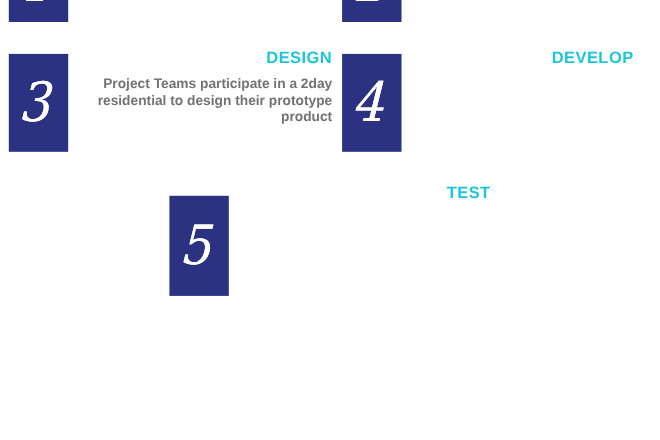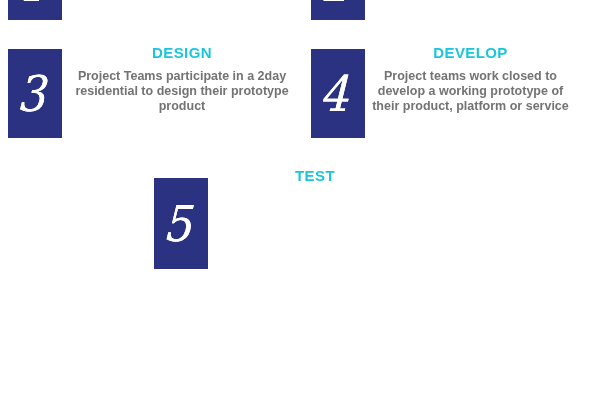--- a/index.html
+++ b/index.html
@@ -43,21 +43,21 @@
     font-weight: 400;
     font-size: 42px;
     line-height: 1;
     letter-spacing: 0;
     transform: skewX(-4deg) scale(1.02, 1.12);
     text-shadow: 0 0 0.4px #ffffff;
   }
 
   .step-text {
     position: absolute;
-    text-align: center;
+    text-align: right;
   }
 
   .step-heading {
     color: #1CC6DA;
     font-family: "Liberation Sans", sans-serif;
     font-weight: bold;
     font-size: 15px;
     letter-spacing: 0.4px;
     margin: 0 0 7px 0;
     line-height: 1.1;
@@ -81,21 +81,21 @@
 
   
   #step-3 .num-box { left: 8px;   top: 49px;  width: 54px; height: 89px; }
   #step-3 .step-text { left: 62px; top: 45px;  width: 240px; }
 
   #step-4 .num-box { left: 311px; top: 49px;  width: 54px; height: 89px; }
   #step-4 .step-text { left: 365px; top: 45px; width: 211px; }
 
   
   #step-5 .num-box { left: 154px; top: 178px; width: 54px; height: 91px; }
-  #step-5 .step-text { left: 204px; top: 168px; width: 222px; }
+  #step-5 .step-text { left: 224px; top: 168px; width: 222px; }
 
   .num-box.tall .numeral { font-size: 44px; }
 </style>
 </head>
 <body>
 
 <div id="infographic">
 
   <div class="step" id="step-1">
     <div class="num-box">
@@ -120,21 +120,20 @@
       <p class="step-body">Project Teams participate in a 2day residential to design their prototype product</p>
     </div>
   </div>
 
   <div class="step" id="step-4">
     <div class="num-box tall">
       <span class="numeral">4</span>
     </div>
     <div class="step-text">
       <p class="step-heading">DEVELOP</p>
-      <p class="step-body">Project teams work closed to develop a working prototype of their product, platform or service</p>
     </div>
   </div>
 
   <div class="step" id="step-5">
     <div class="num-box tall">
       <span class="numeral">5</span>
     </div>
     <div class="step-text">
       <p class="step-heading">TEST</p>
     </div>

